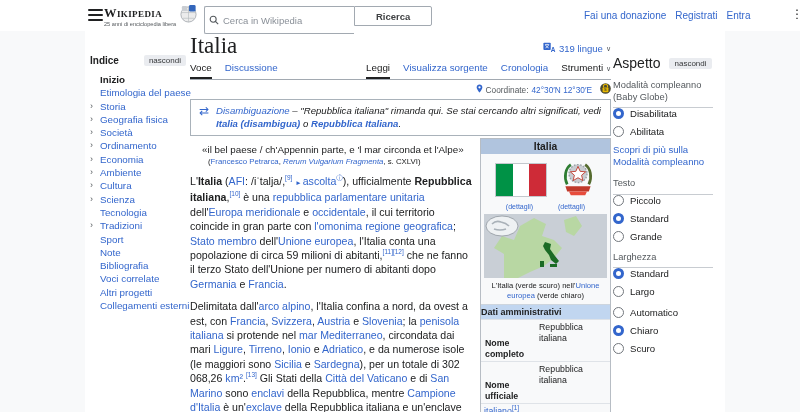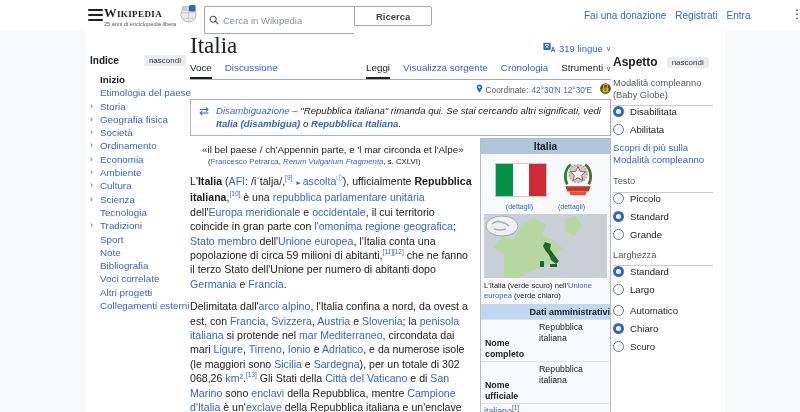--- a/index.html
+++ b/index.html
@@ -61,30 +61,30 @@
   sup,.sup{vertical-align:super;font-size:6.5px;line-height:0}
   .spk{font-size:6.5px;margin-right:1px}
   
   .infobox{float:right;width:131px;margin:2px 0 6px 8px;border:1px solid #b7bdc4;background:#f8f9fa;font-size:8.8px}
   .ibx-title{background:var(--ibx-header);text-align:center;font-weight:bold;font-size:10.3px;padding:2px 0}
   .ibx-symbols{display:flex;justify-content:space-evenly;align-items:center;padding:5px 2px 1px}
   .flag{width:52px;height:34px;border:1px solid #c3c8cd;background:linear-gradient(90deg,var(--flag-green) 0 33.4%,#fff 33.4% 66.7%,var(--flag-red) 66.7% 100%)}
   .ibx-details{display:flex;justify-content:space-evenly;font-size:7px;padding:1px 0 3px}
   .ibx-details span{color:var(--link);cursor:pointer}
   .mapwrap{display:flex;justify-content:center;padding:1px 0}
-  .ibx-caption{font-size:7.6px;text-align:left;line-height:9.6px;padding:2px 3px 4px}
-  .ibx-sec{background:var(--ibx-section);text-align:right;font-weight:bold;font-size:9px;padding:2px 0;border-top:1px solid #cdd5de}
+  .ibx-caption{font-size:7.6px;text-align:center;line-height:9.6px;padding:2px 3px 4px}
+  .ibx-sec{background:var(--ibx-section);text-align:left;font-weight:bold;font-size:9px;padding:2px 0;border-top:1px solid #cdd5de}
   .ibx-row{display:grid;grid-template-columns:55px 1fr;border-top:1px solid #dfe3e8}
   .ibx-row .k{font-weight:bold;padding:18px 2px 2px 4px;line-height:10.5px}
   .ibx-row .k.link{color:var(--link)}
   .ibx-row .v{padding:2px 3px;line-height:10.5px}
   
   .appearance{position:absolute;left:613px;top:55px;width:100px;font-size:9.6px}
   .app-head{display:flex;align-items:center;gap:9px;margin-bottom:9px}
-  .app-title{font-weight:bold;font-size:12px}
+  .app-title{font-weight:normal;font-size:14px}
   .app-group{margin-bottom:10px}
   .app-label{color:var(--gray);font-size:9.3px;line-height:11.5px;padding-bottom:4px;border-bottom:1px solid var(--softborder);}
   .opt{display:flex;align-items:center;gap:6px;margin-bottom:7px;cursor:pointer}
   .radio{width:11px;height:11px;border-radius:50%;border:1px solid var(--lightgray);background:#fff;flex:0 0 auto}
   .radio.sel{border:3.5px solid #36c}
   .app-link{color:var(--link);line-height:12px;cursor:pointer;display:block;margin-top:2px}
 </style>
 </head>
 <body>
 

